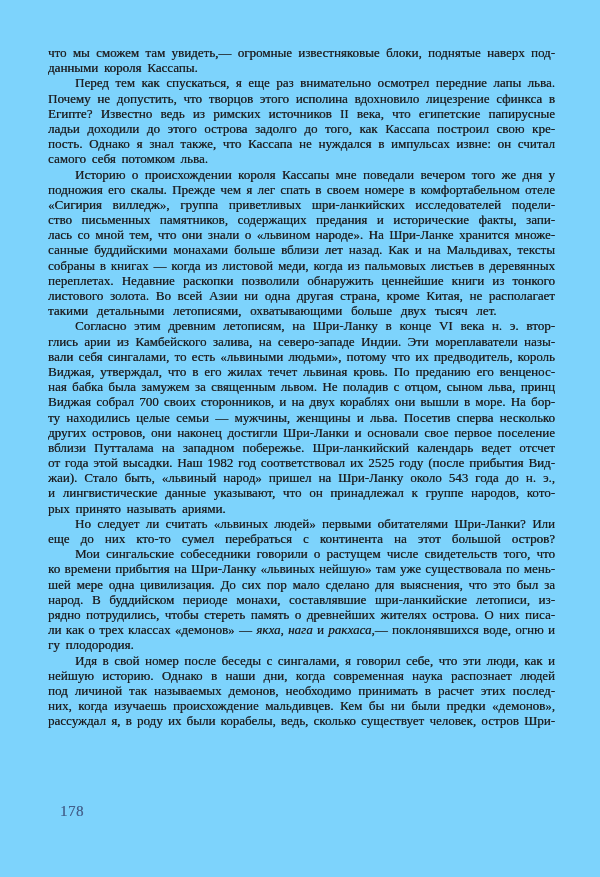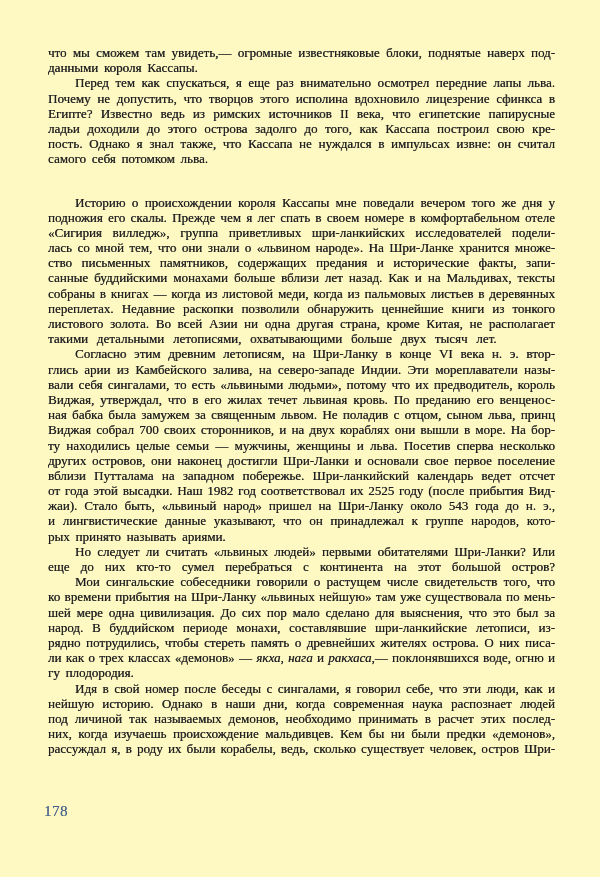--- a/index.html
+++ b/index.html
@@ -5,21 +5,21 @@
   html, body { margin: 0; padding: 0; }
   body {
     width: 600px; height: 877px;
     background: #fefefe;
     position: relative;
     overflow: hidden;
     font-family: "Liberation Serif", "DejaVu Serif", serif;
   }
   .book-page {
     position: absolute; inset: 0;
-    background: #fef9c3;
+    background: #7dd3fc;
   }
   .text-block {
     position: absolute;
     left: 48px; top: 45px;
     width: 507px;
     font-size: 13px;
     line-height: 15.2px;
     text-shadow: 0.3px 0 0 rgba(25,25,28,0.75);
   }
   .para { margin: 0; padding: 0; }
@@ -33,21 +33,21 @@
   }
   .line.last {
     text-align-last: left;
     word-spacing: 2.5px;
   }
   .line.wide { word-spacing: 5.5px; }
   .line.indent { text-indent: 27px; }
   .line i { font-style: italic; }
   .page-number {
     position: absolute;
-    left: 44px; top: 803px;
+    left: 60px; top: 803px;
     font-size: 15px;
     line-height: 17px;
     letter-spacing: 0.5px;
     text-shadow: 0.2px 0 0 rgba(60,85,130,0.6);
   }
 </style>
 </head>
 <body>
 
 <div class="book-page">
@@ -57,26 +57,26 @@
         <div class="line last"><span>данными короля Кассапы.</span></div>
       </div>
       <div class="para">
         <div class="line indent"><span>Перед тем как спускаться, я еще раз внимательно осмотрел передние лапы льва.</span></div>
         <div class="line"><span>Почему не допустить, что творцов этого исполина вдохновило лицезрение сфинкса в</span></div>
         <div class="line"><span>Египте? Известно ведь из римских источников II века, что египетские папирусные</span></div>
         <div class="line"><span>ладьи доходили до этого острова задолго до того, как Кассапа построил свою кре-</span></div>
         <div class="line"><span>пость. Однако я знал также, что Кассапа не нуждался в импульсах извне: он считал</span></div>
         <div class="line last"><span>самого себя потомком льва.</span></div>
       </div>
-      <div class="para" style="margin-top: 28px;">
+      <div class="para" style="">
         <div class="line indent"><span>Историю о происхождении короля Кассапы мне поведали вечером того же дня у</span></div>
         <div class="line"><span>подножия его скалы. Прежде чем я лег спать в своем номере в комфортабельном отеле</span></div>
         <div class="line"><span>«Сигирия вилледж», группа приветливых шри-ланкийских исследователей подели-</span></div>
+        <div class="line"><span>ство письменных памятников, содержащих предания и исторические факты, запи-</span></div>
         <div class="line"><span>лась со мной тем, что они знали о «львином народе». На Шри-Ланке хранится множе-</span></div>
-        <div class="line"><span>ство письменных памятников, содержащих предания и исторические факты, запи-</span></div>
         <div class="line"><span>санные буддийскими монахами больше вблизи лет назад. Как и на Мальдивах, тексты</span></div>
         <div class="line"><span>собраны в книгах — когда из листовой меди, когда из пальмовых листьев в деревянных</span></div>
         <div class="line"><span>переплетах. Недавние раскопки позволили обнаружить ценнейшие книги из тонкого</span></div>
         <div class="line"><span>листового золота. Во всей Азии ни одна другая страна, кроме Китая, не располагает</span></div>
         <div class="line last wide"><span>такими детальными летописями, охватывающими больше двух тысяч лет.</span></div>
       </div>
       <div class="para">
         <div class="line indent"><span>Согласно этим древним летописям, на Шри-Ланку в конце VI века н. э. втор-</span></div>
         <div class="line"><span>глись арии из Камбейского залива, на северо-западе Индии. Эти мореплаватели назы-</span></div>
         <div class="line"><span>вали себя сингалами, то есть «львиными людьми», потому что их предводитель, король</span></div>

